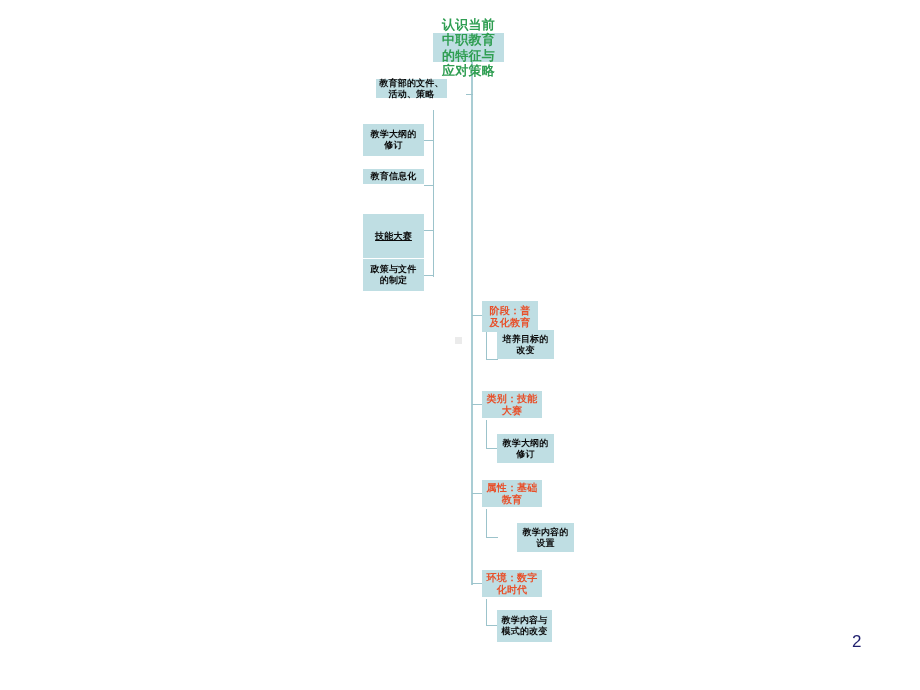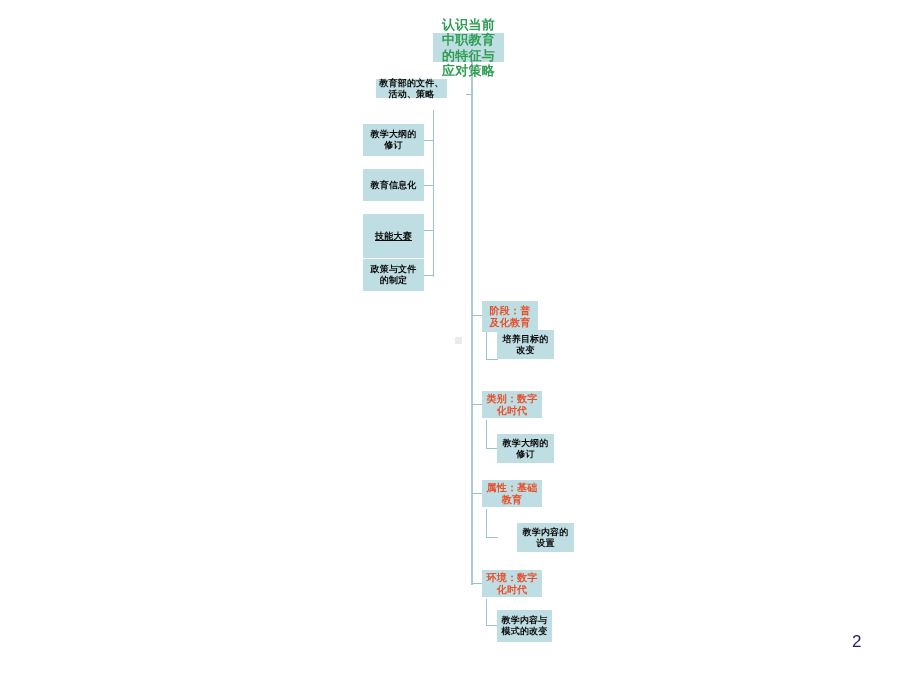--- a/index.html
+++ b/index.html
@@ -111,39 +111,39 @@
     <span class="node-text">认识当前中职教育的特征与应对策略</span>
   </div>
 
   <div class="node dark" style="left:376px; top:79px; width:71px; height:19px;">
     <span class="node-text">教育部的文件、活动、策略</span>
   </div>
 
   <div class="node dark" style="left:363px; top:124px; width:61px; height:32px;">
     <span class="node-text">教学大纲的修订</span>
   </div>
-  <div class="node dark" style="left:363px; top:169px; width:61px; height:32px;">
+  <div class="node dark" style="left:363px; top:169px; width:61px; height:15px;">
     <span class="node-text">教育信息化</span>
   </div>
   <div class="node dark" style="left:363px; top:214px; width:61px; height:44px;text-decoration:underline;">
     <span class="node-text">技能大赛</span>
   </div>
   <div class="node dark" style="left:363px; top:259px; width:61px; height:32px;">
     <span class="node-text">政策与文件的制定</span>
   </div>
 
   <div class="node accent" style="left:482px; top:301px; width:56px; height:31px;">
     <span class="node-text">阶段：普及化教育</span>
   </div>
   <div class="node dark" style="left:497px; top:330px; width:57px; height:29px;">
     <span class="node-text">培养目标的改变</span>
   </div>
 
   <div class="node accent" style="left:482px; top:391px; width:60px; height:27px;">
-    <span class="node-text">类别：数字化时代</span>
+    <span class="node-text">类别：技能大赛</span>
   </div>
   <div class="node dark" style="left:497px; top:434px; width:57px; height:29px;">
     <span class="node-text">教学大纲的修订</span>
   </div>
 
   <div class="node accent" style="left:482px; top:480px; width:60px; height:27px;align-items:center;">
     <span class="node-text">属性：基础教育</span>
   </div>
   <div class="node dark" style="left:497px; top:523px; width:57px; height:29px;margin-left:20px;">
     <span class="node-text">教学内容的设置</span>

